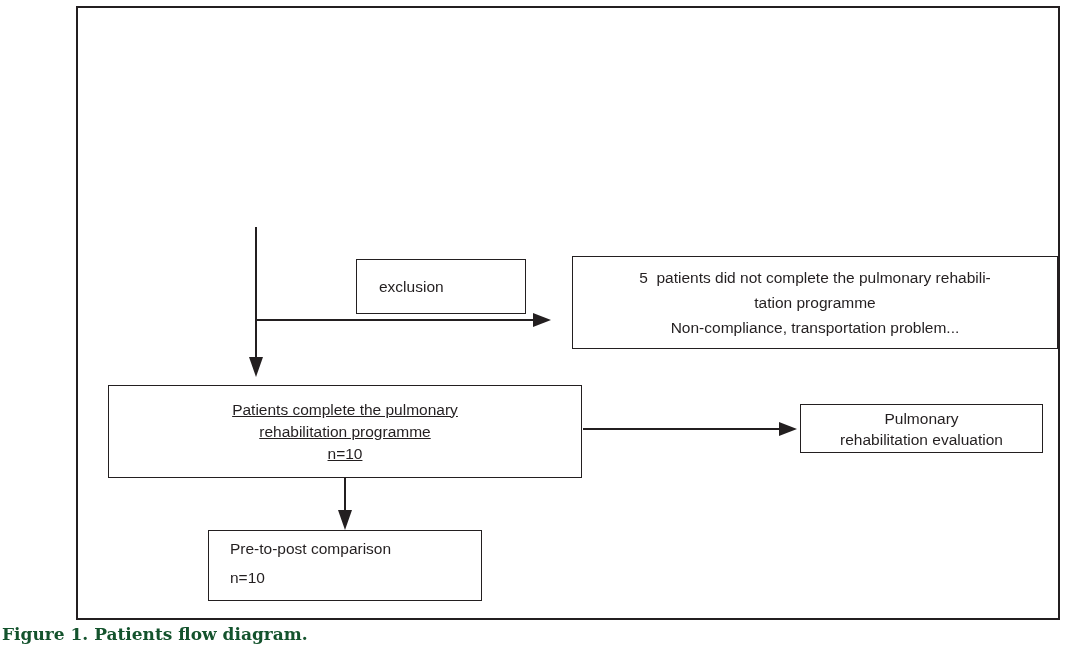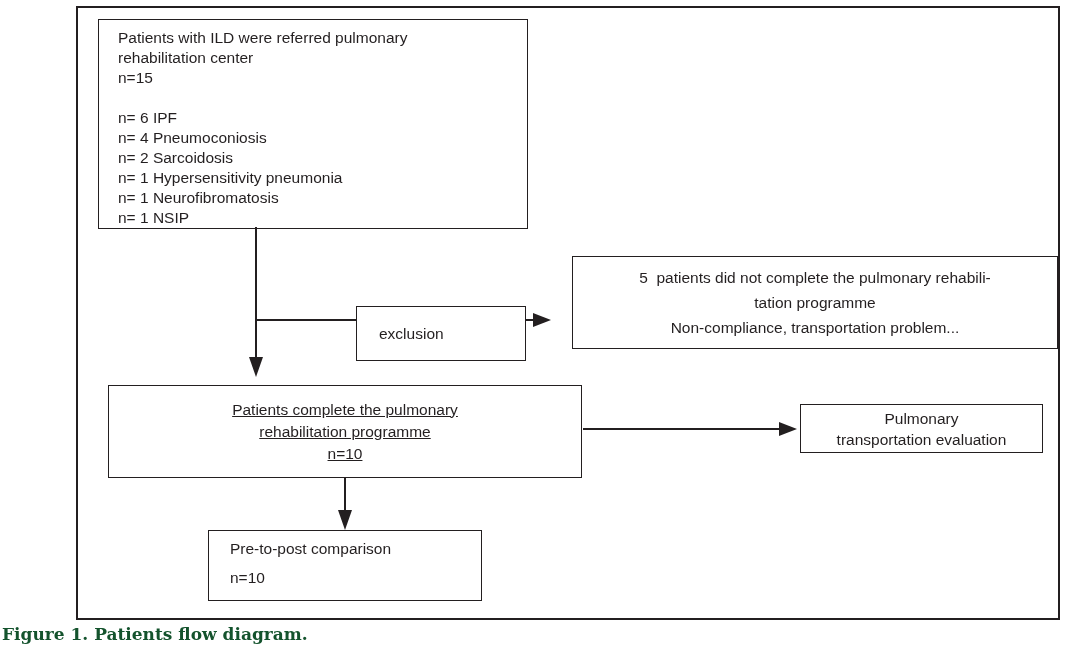--- a/index.html
+++ b/index.html
@@ -32,21 +32,20 @@
 
   .box-referred {
     left: 98px; top: 19px; width: 430px; height: 210px;
     padding: 8px 14px 0 19px;
     line-height: 20px;
   }
   .box-exclusion {
     left: 356px; top: 259px; width: 170px; height: 55px;
     display: flex; align-items: center;
     padding-left: 22px;
-    margin-top: 47px;
   }
   .box-not-completed {
     left: 572px; top: 256px; width: 486px; height: 93px;
     display: flex; align-items: center; justify-content: center;
     text-align: center; line-height: 25px; font-size: 15.5px;
   }
   .box-completed {
     left: 108px; top: 385px; width: 474px; height: 93px;
     display: flex; align-items: center; justify-content: center;
     text-align: center; line-height: 22px; text-decoration: underline;
@@ -90,30 +89,20 @@
     font-weight: bold; font-size: 17px; color: #14532d;
   }
 </style>
 </head>
 <body>
 
 <div class="stage">
 
   <div class="frame"></div>
 
-  <div class="fbox box-referred pre">Patients with ILD were referred pulmonary
-rehabilitation center
-n=15
-
-n= 6 IPF
-n= 4 Pneumoconiosis
-n= 2 Sarcoidosis
-n= 1 Hypersensitivity pneumonia
-n= 1 Neurofibromatosis
-n= 1 NSIP</div>
 
   <div class="line line-v1"></div>
   <div class="arrow arrow-down arrow-down-1"></div>
 
   <div class="line line-h-exclusion"></div>
   <div class="arrow arrow-right arrow-right-exclusion"></div>
   <div class="fbox box-exclusion">
     <span>exclusion</span>
   </div>
 
@@ -127,21 +116,21 @@
     <div class="pre">Patients complete the pulmonary
 rehabilitation programme
 n=10</div>
   </div>
 
   <div class="line line-h-eval"></div>
   <div class="arrow arrow-right arrow-right-eval"></div>
 
   <div class="fbox box-evaluation">
     <div class="pre">Pulmonary
-transportation evaluation</div>
+rehabilitation evaluation</div>
   </div>
 
   <div class="line line-v2"></div>
   <div class="arrow arrow-down arrow-down-2"></div>
 
   <div class="fbox box-comparison">
     <div>Pre-to-post comparison</div>
     <div class="count">n=10</div>
   </div>
 

